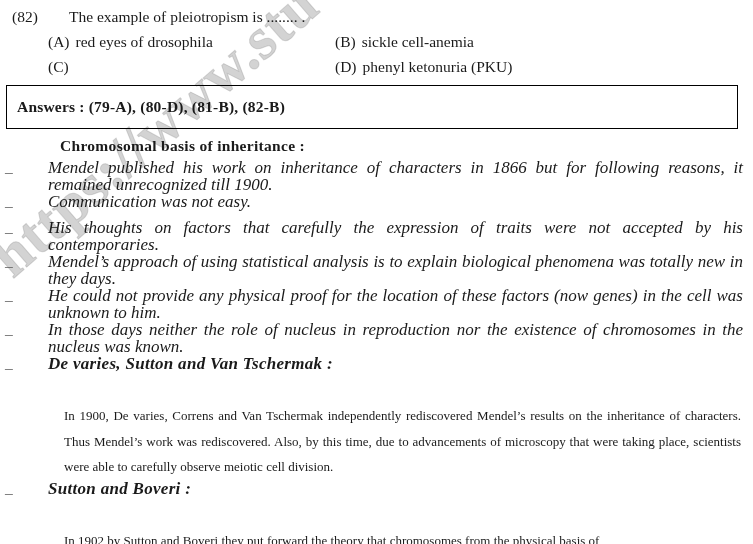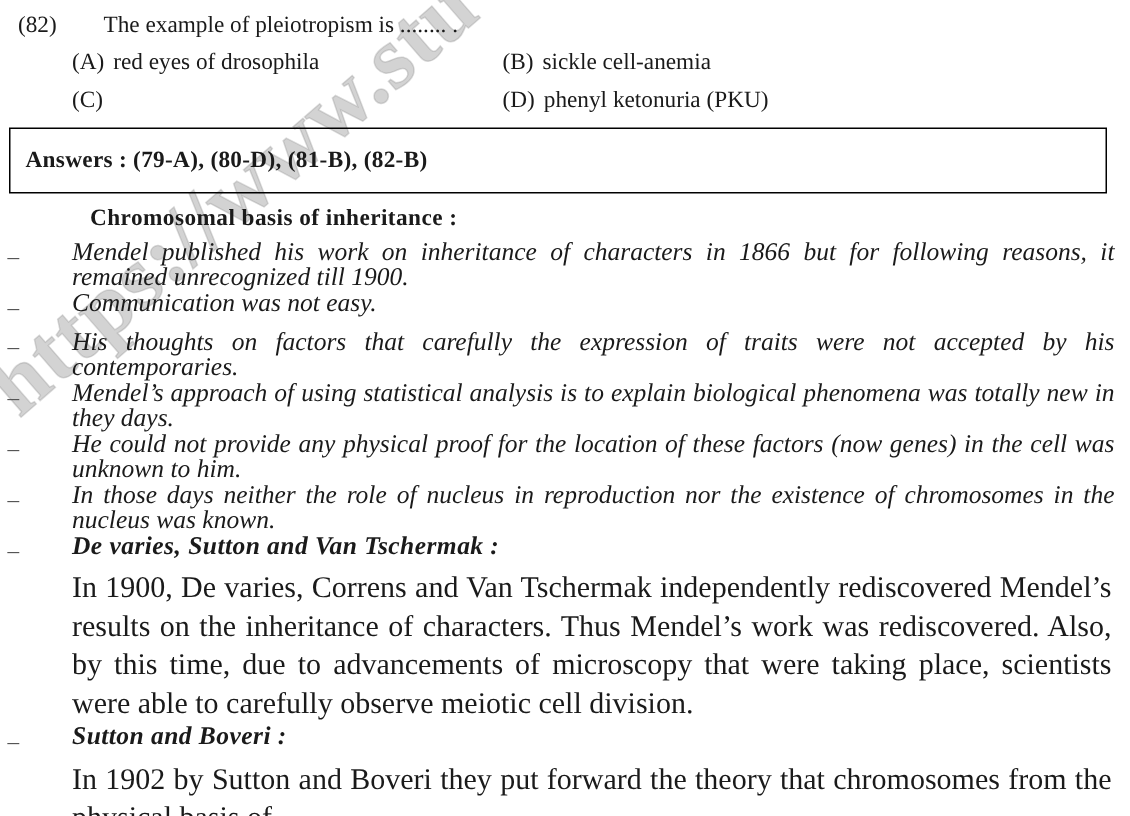--- a/index.html
+++ b/index.html
@@ -137,26 +137,27 @@
     text-justify: inter-word;
     line-height: 17px;
     font-style: italic;
   }
   .bullet-body.bold {
     font-weight: 700;
     text-align: left;
     letter-spacing: 0.3px;
   }
   .para-block {
-    padding-left: 48px;
+    padding-left: 64px;
     padding-right: 12px;
-    font-size: 20px;
+    font-size: 13px;
     line-height: 25.5px;
     text-align: justify;
     text-justify: inter-word;
+    margin-top: 23px;
   }
 </style>
 </head>
 <body>
 
 <div id="watermark">
   <div class="wm-text">https://www.stu</div>
 </div>
 
 <div id="page">

